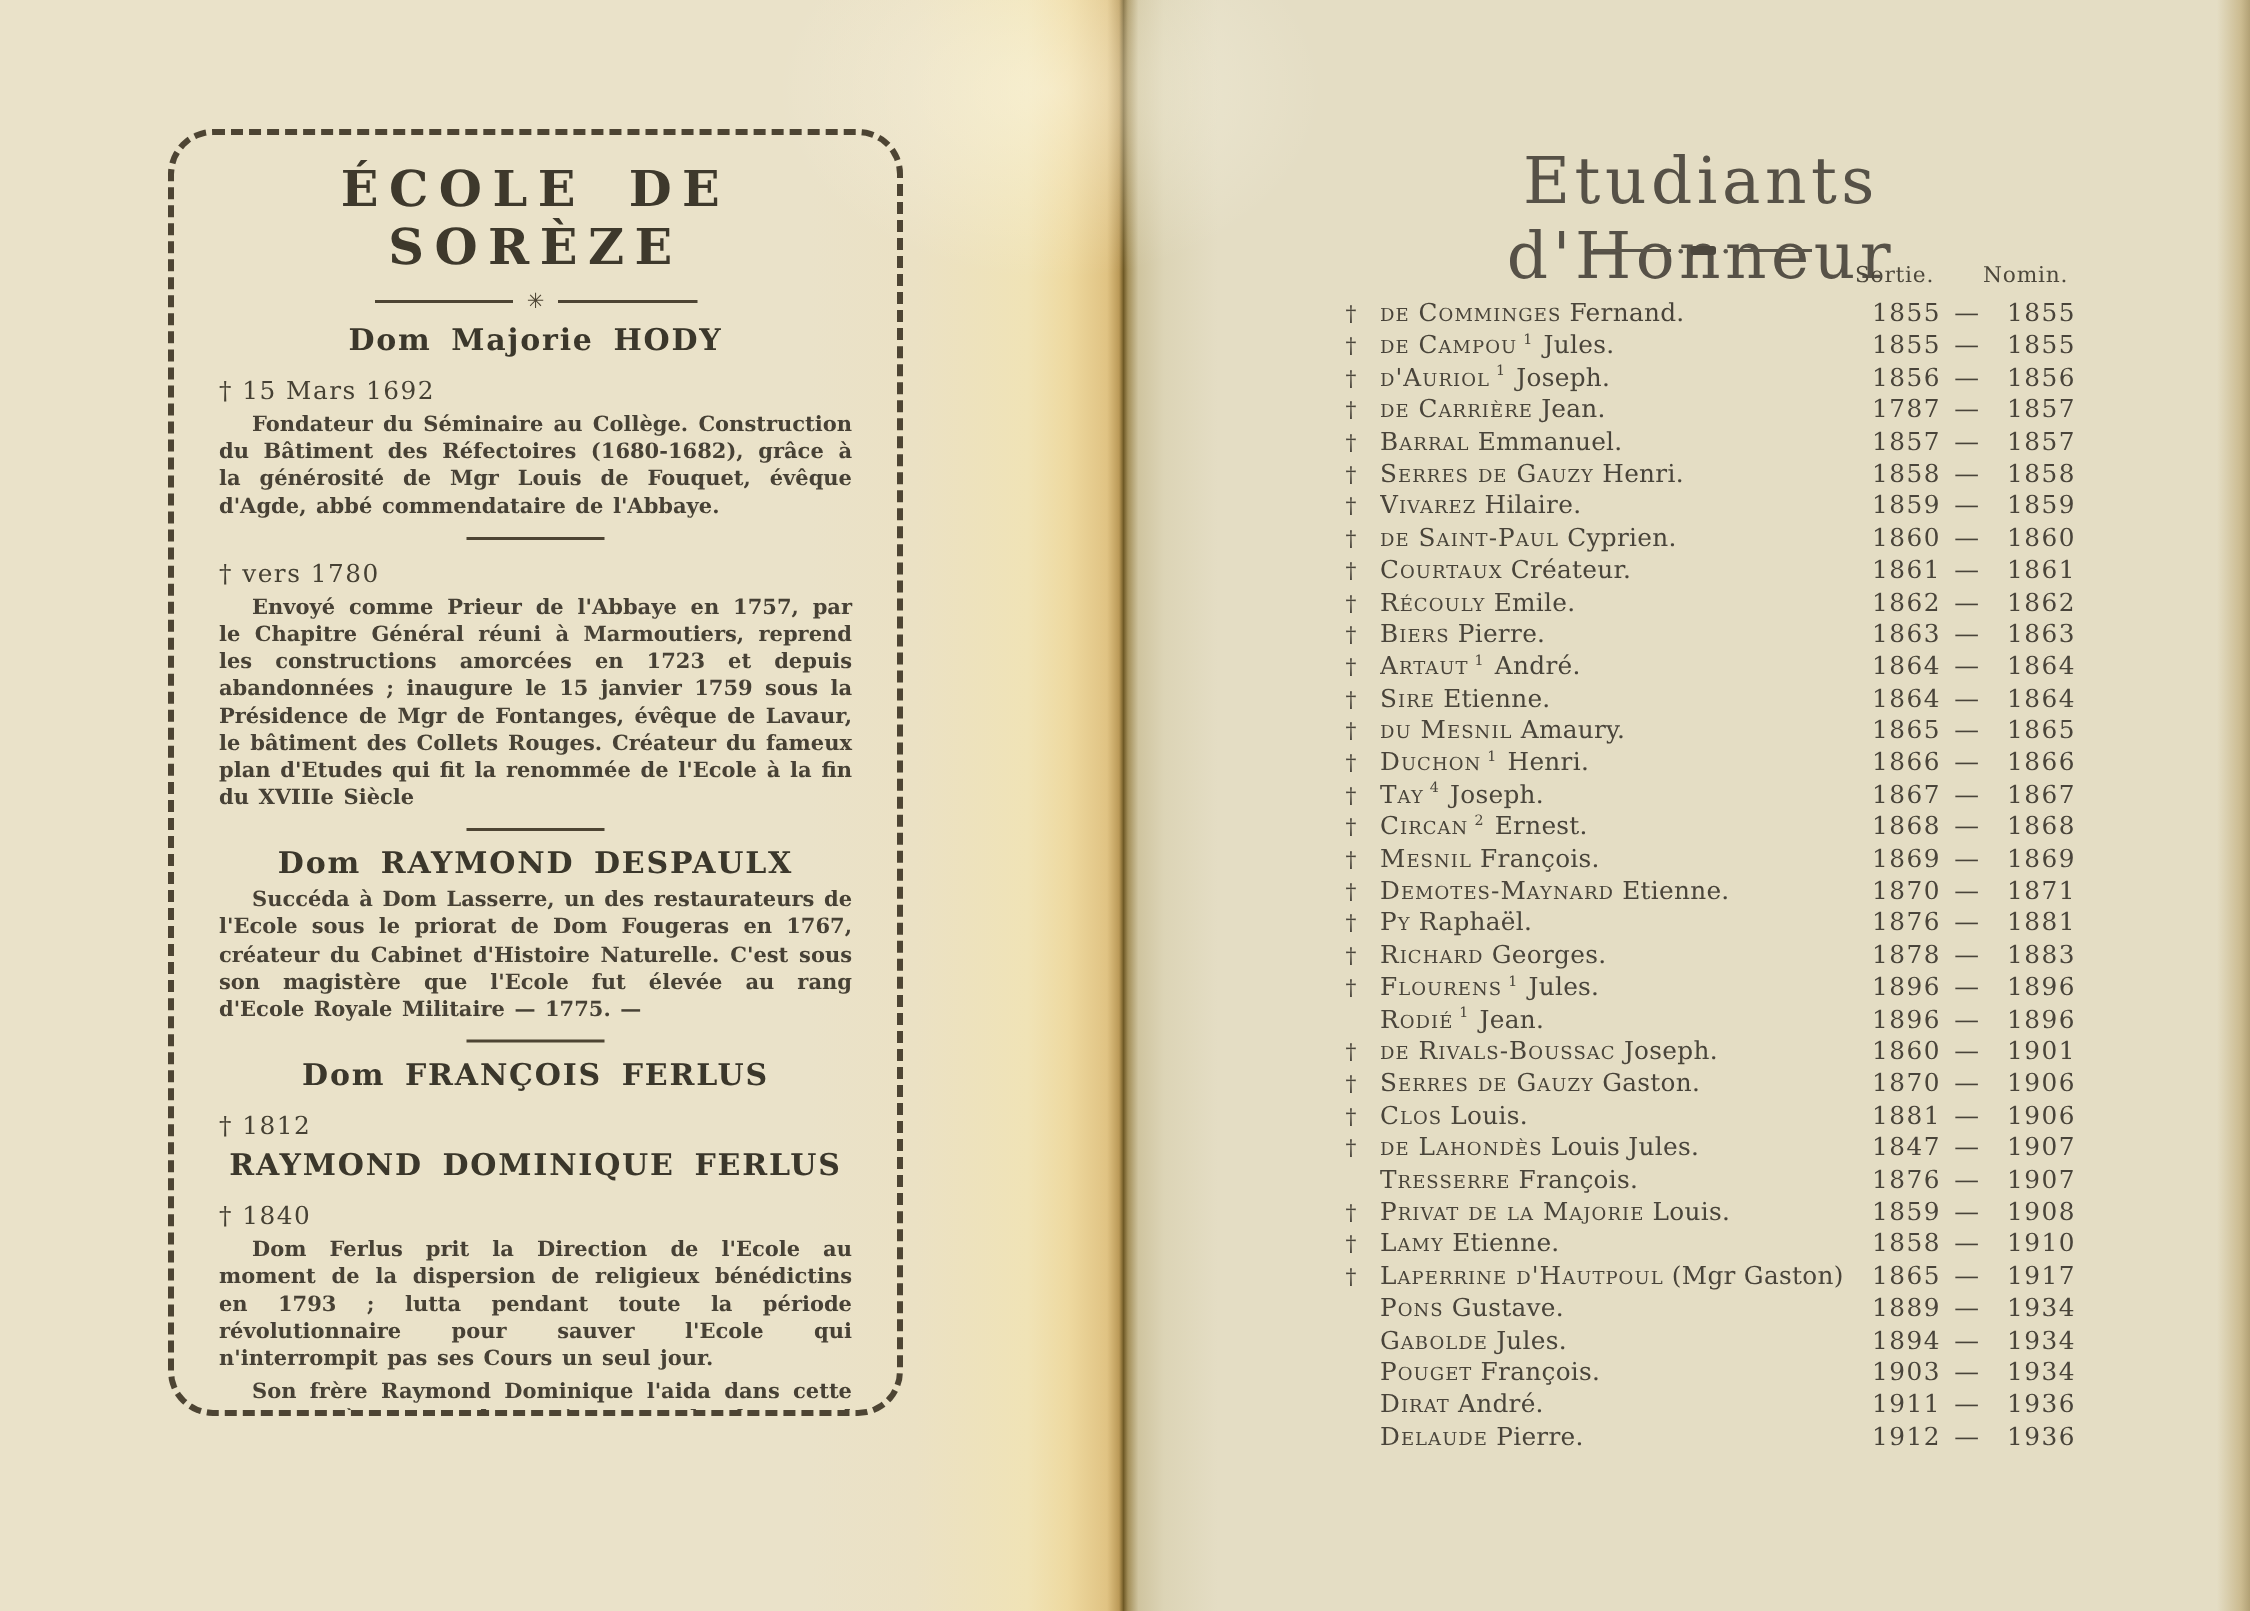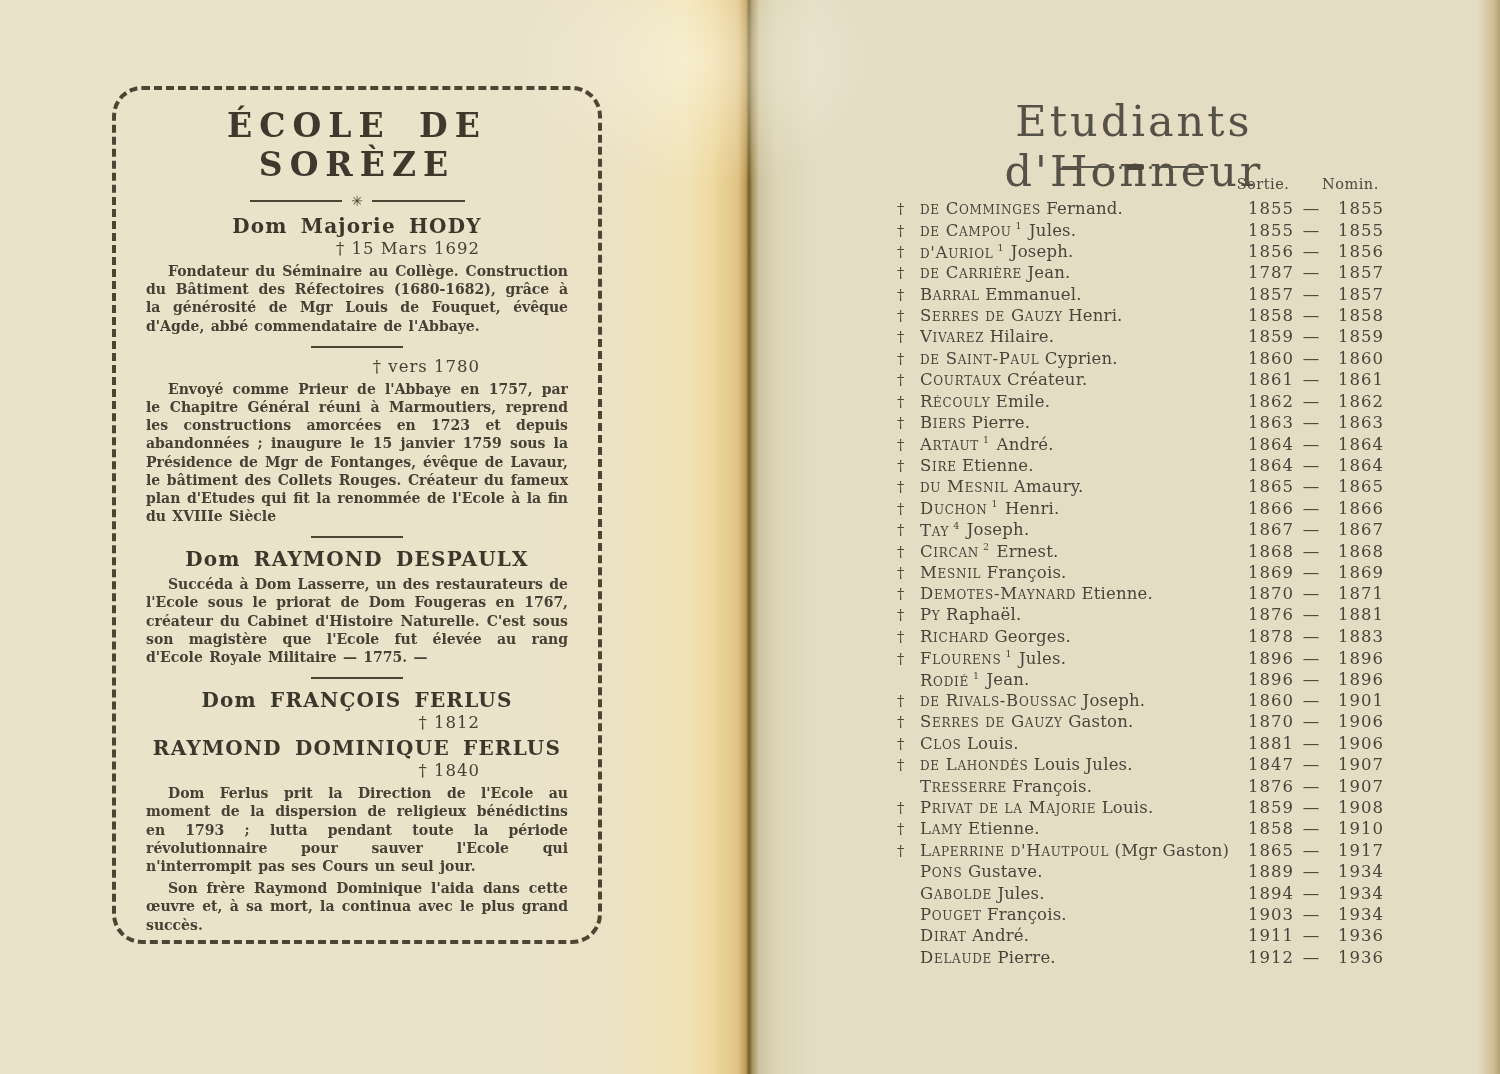--- a/index.html
+++ b/index.html
@@ -26,22 +26,22 @@
   }
   .star-divider{display:flex;align-items:center;gap:9px;width:215px;margin:10px auto 6px;}
   .star-divider .line{flex:1;height:2px;background:#4d4433;}
   .star-divider .star{font-size:14px;color:#4d4433;line-height:1;}
   .sec-divider{width:92px;height:2px;background:#4d4433;margin:11px auto 9px;}
   .sec-heading{
     text-align:center;font-weight:bold;font-size:20px;letter-spacing:1.2px;
     word-spacing:5px;color:#3b372b;margin-top:4px;
   }
   .sec-date{
-    text-align:right;padding-right:88px;font-size:16.5px;color:#464134;
-    margin-top:1px;letter-spacing:1px;
+    padding-right:88px;font-size:16.5px;color:#464134;
+    margin-top:13px;letter-spacing:1px;
   }
   .sec-para{
     margin:4px 0 0 0;font-size:14px;line-height:1.3;text-align:justify;
     text-indent:22px;color:#474135;word-spacing:1.5px;font-weight:bold;
   }
   
   .rtitle{
     position:absolute;left:878px;top:96px;width:512px;text-align:center;
     font-size:43px;color:#565147;letter-spacing:3px;word-spacing:6px;font-weight:normal;
   }

